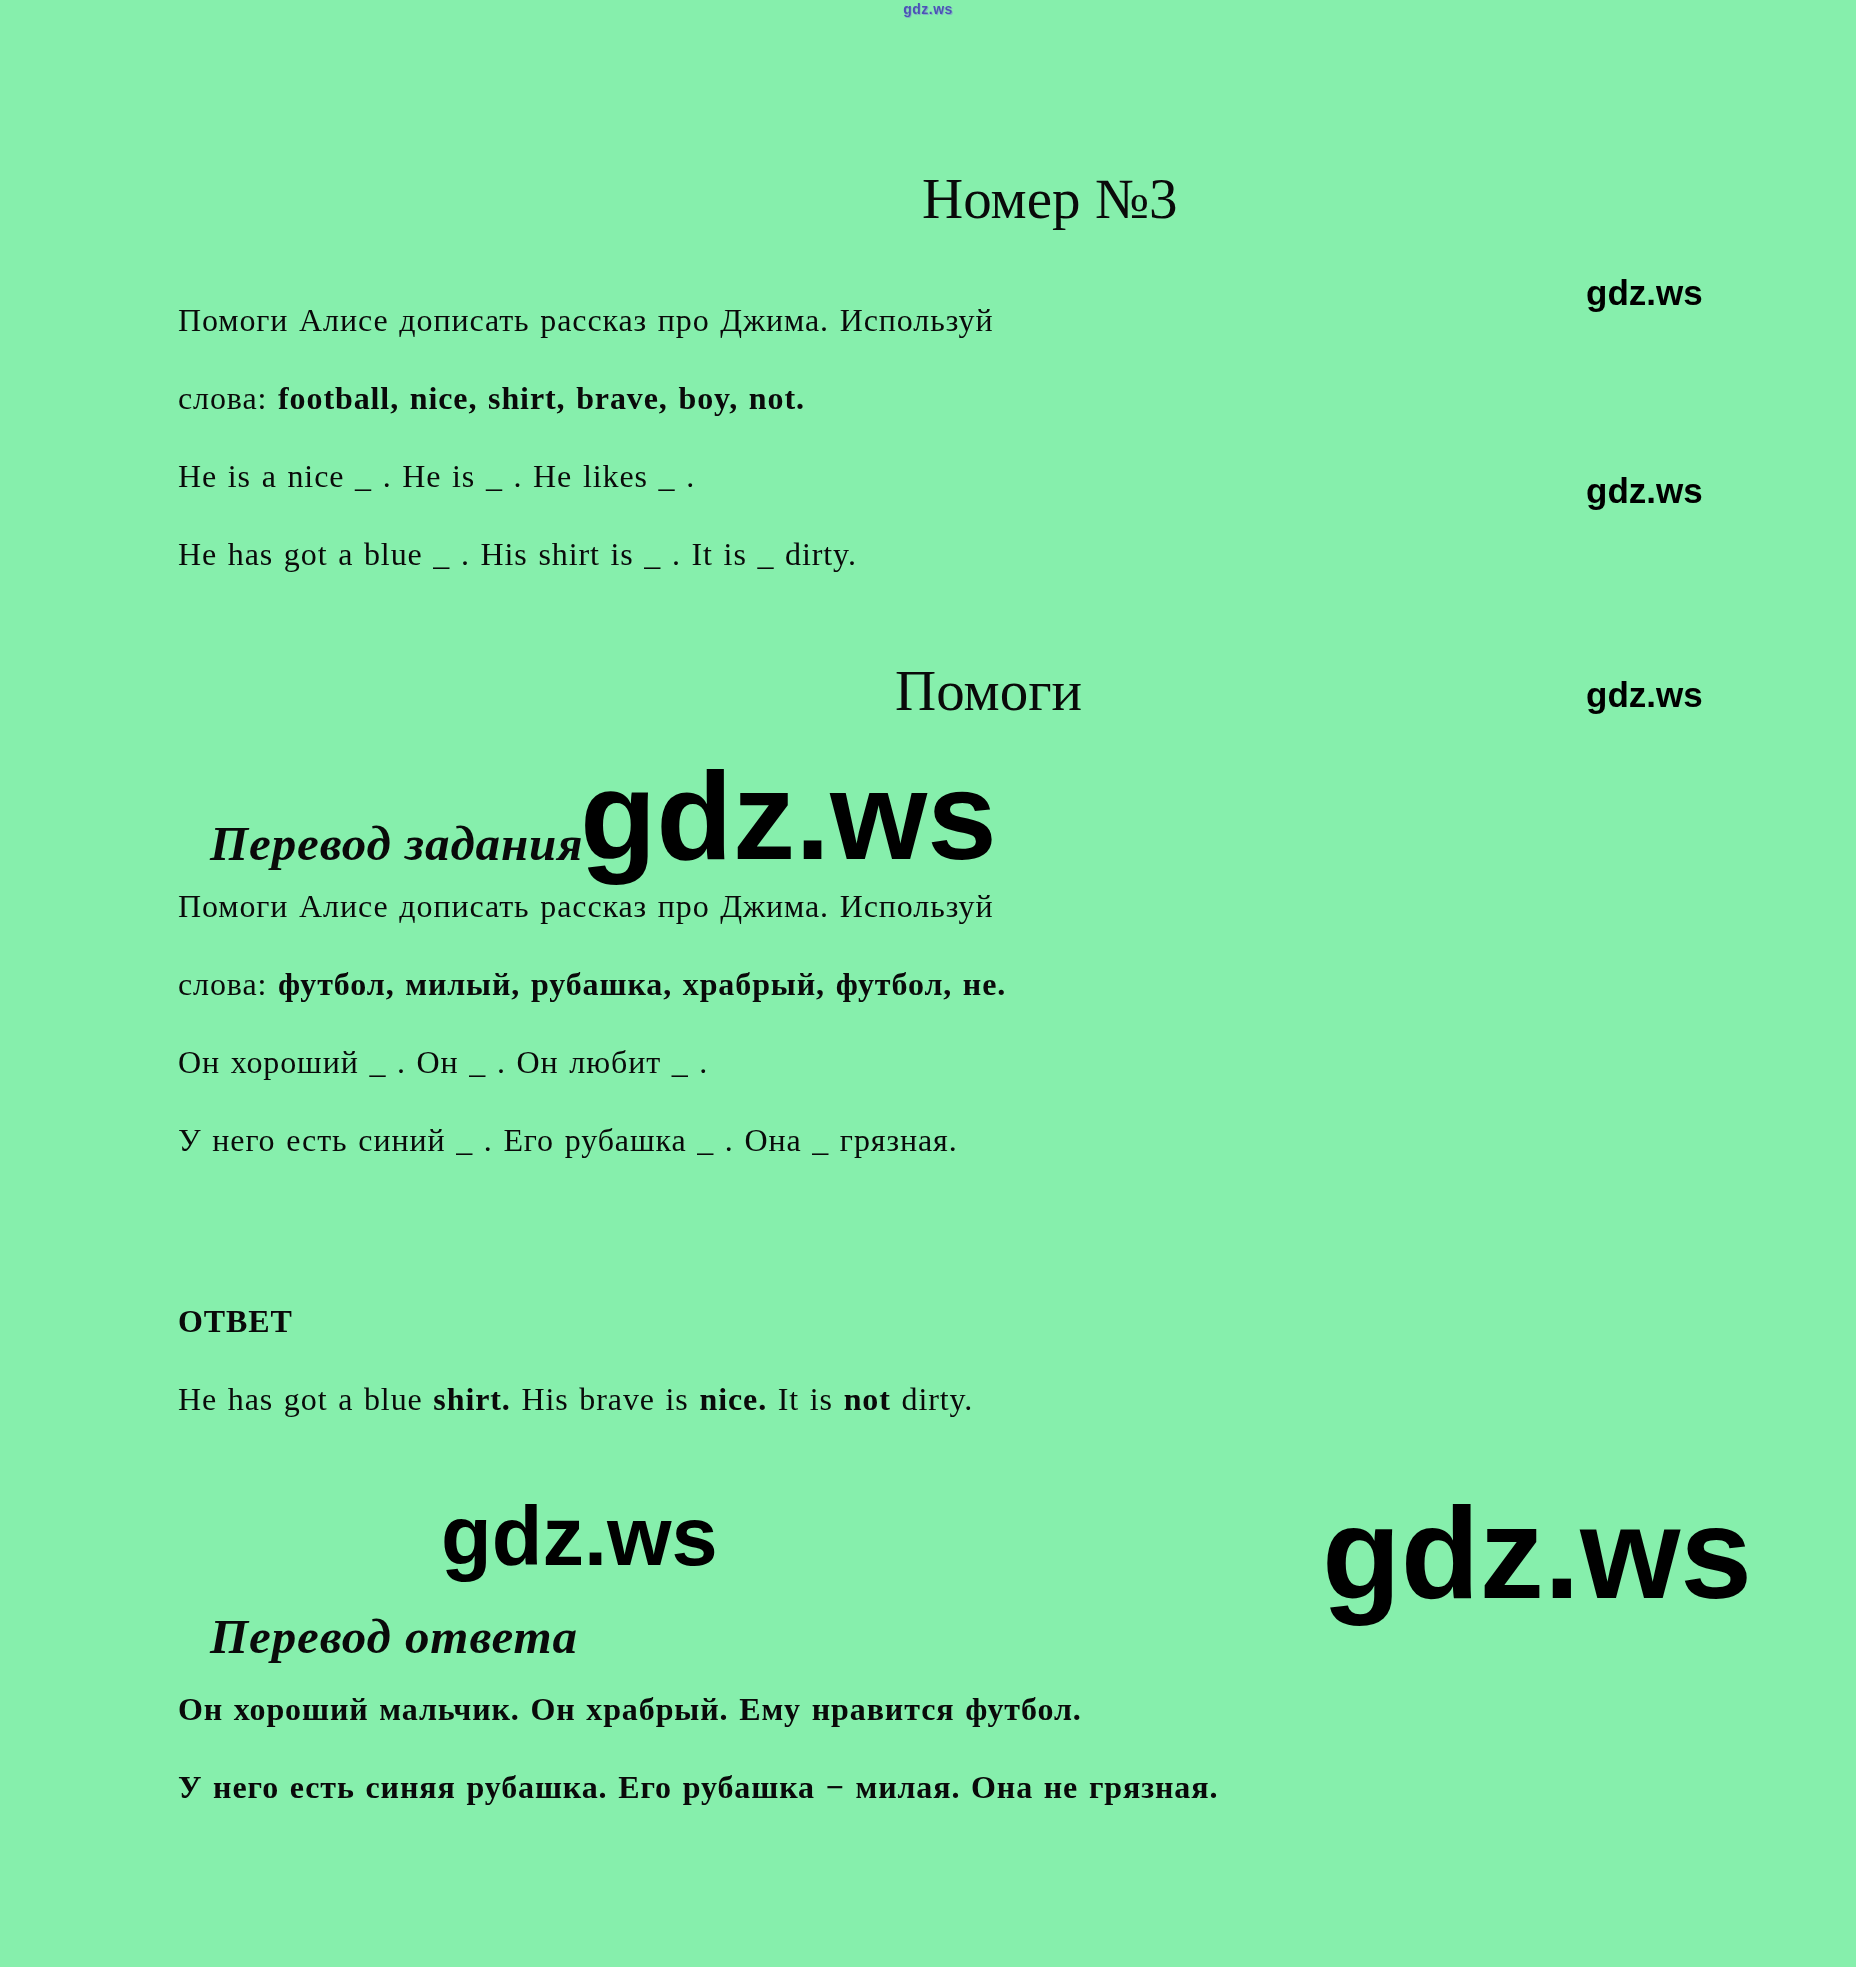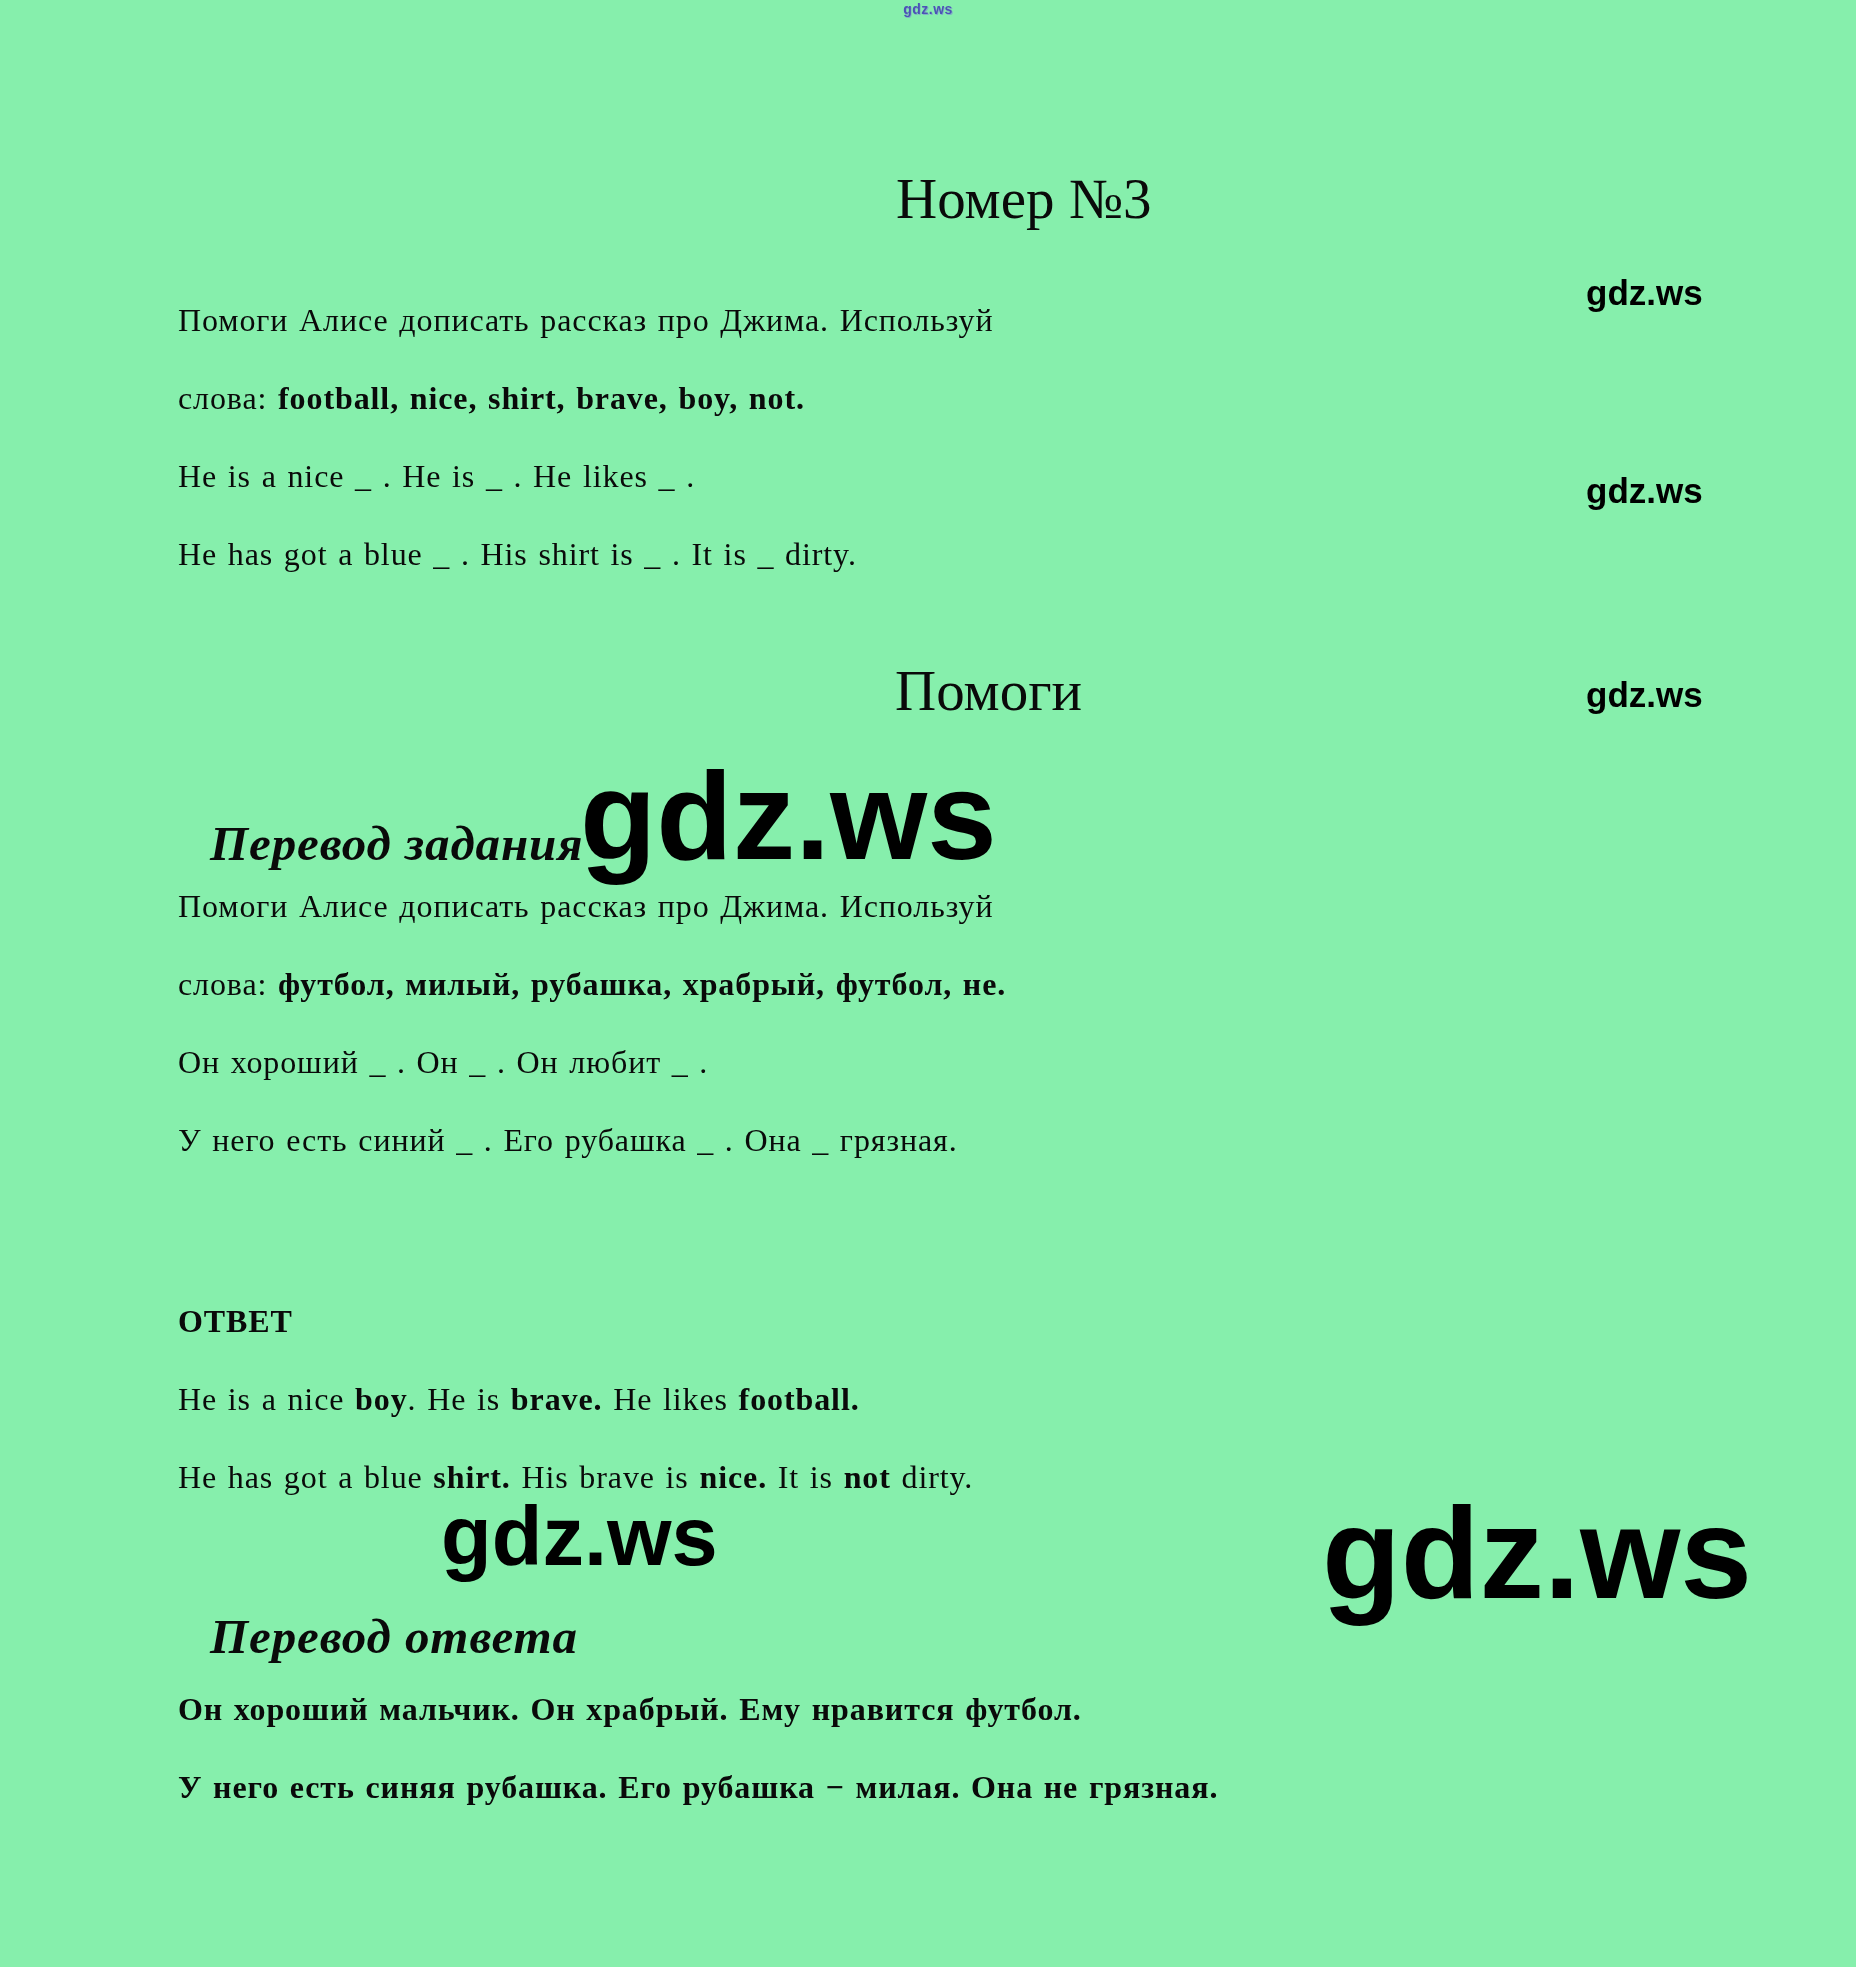--- a/index.html
+++ b/index.html
@@ -73,21 +73,21 @@
   .wm-mid    { left: 441px;  top: 1495px; font-size: 83px;  }
   .wm-br     { left: 1322px; top: 1489px; font-size: 129px; }
 </style>
 </head>
 <body>
 
 <div class="page">
 
   <div class="abs wm wm-top">gdz.ws</div>
 
-  <div class="abs doc-heading" style="left:896px; top:166px;">Номер №3</div>
+  <div class="abs doc-heading" style="left:922px; top:166px;">Номер №3</div>
 
   <div class="abs side-label" style="top:275px;">gdz.ws</div>
   <div class="abs side-label" style="top:473px;">gdz.ws</div>
   <div class="abs side-label" style="top:677px;">gdz.ws</div>
 
   <div class="abs body-block" style="top:281px;">
     <div><span>Помоги Алисе дописать рассказ про Джима. Используй</span></div>
     <div><span>слова: </span><span class="b">football, nice, shirt, brave, boy, not.</span></div>
     <div><span>He is a nice _ . He is _ . He likes _ .</span></div>
     <div><span>He has got a blue _ . His shirt is _ . It is _ dirty.</span></div>
@@ -101,21 +101,20 @@
 
   <div class="abs body-block" style="top:867px;">
     <div><span>Помоги Алисе дописать рассказ про Джима. Используй</span></div>
     <div><span>слова: </span><span class="b">футбол, милый, рубашка, храбрый, футбол, не.</span></div>
     <div><span>Он хороший _ . Он _ . Он любит _ .</span></div>
     <div><span>У него есть синий _ . Его рубашка _ . Она _ грязная.</span></div>
   </div>
 
   <div class="abs body-block" style="top:1265px;">
     <div class="b">ОТВЕТ</div>
-    <div><span>He is a nice </span><span class="b">boy</span><span>. He is </span><span class="b">brave.</span><span> He likes </span><span class="b">football.</span></div>
     <div><span>He has got a blue </span><span class="b">shirt.</span><span> His brave is </span><span class="b">nice.</span><span> It is </span><span class="b">not</span><span> dirty.</span></div>
   </div>
 
   <div class="abs wm wm-mid">gdz.ws</div>
   <div class="abs wm wm-br">gdz.ws</div>
 
   <div class="abs sub-heading" style="top:1608px;">Перевод ответа</div>
 
   <div class="abs body-block" style="top:1670px;font-weight:bold;">
     <div><span>Он хороший мальчик. Он храбрый. Ему нравится футбол.</span></div>

